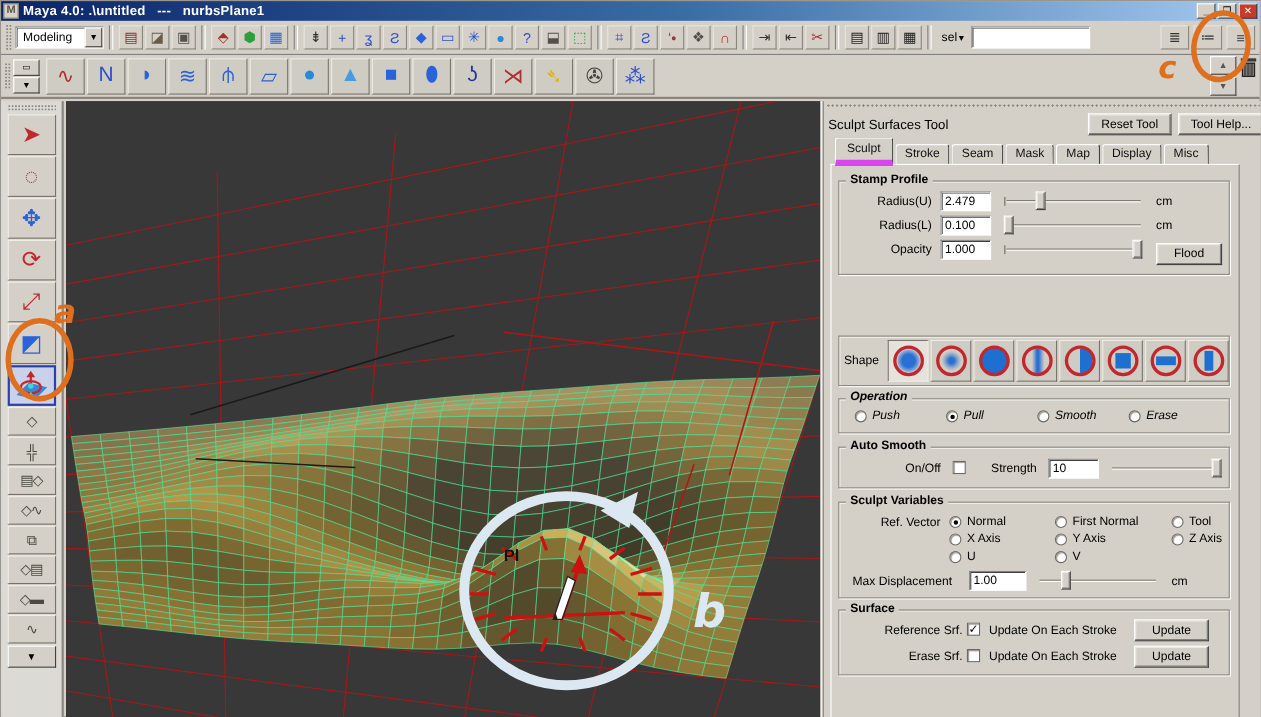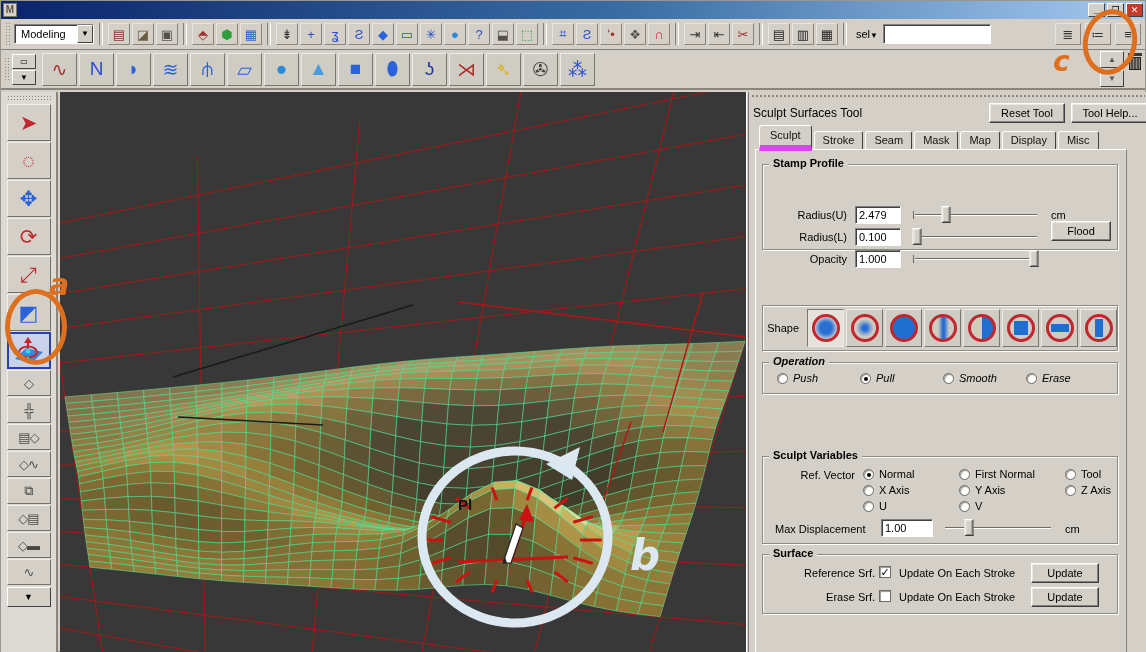--- a/index.html
+++ b/index.html
@@ -138,20 +138,21 @@
   .anno-letter { font-family:"DejaVu Sans",sans-serif; font-style:italic; font-weight:bold; color:#dd6f1e; }
   .anno-ellipse { border:5px solid #dd6f1e; border-radius:50%; }
 </style>
 </head>
 <body>
 
 <div class="window">
 
   <div class="titlebar">
     <div class="maya-logo">M</div>
+    <div class="title-text">Maya 4.0: .\untitled   ---   nurbsPlane1</div>
     <div class="winbtns">
       <div class="winbtn">_</div>
       <div class="winbtn">❐</div>
       <div class="winbtn close">✕</div>
     </div>
   </div>
 
   <div class="statusline">
     <div class="grip"></div>
     <div class="dropdown">
@@ -1169,21 +1170,21 @@
           <div class="tab"><span>Seam</span></div>
           <div class="tab"><span>Mask</span></div>
           <div class="tab"><span>Map</span></div>
           <div class="tab"><span>Display</span></div>
           <div class="tab"><span>Misc</span></div>
         </div>
       <div class="tabpage">
 
         <div class="group" style="top:14px;height:86px;">
           <div class="group-title">Stamp Profile</div>
-          <div style="position:absolute;left:0;top:8px;right:0;margin-top:32px;">
+          <div style="position:absolute;left:0;top:8px;right:0;">
             <div class="prow">
               <span class="plabel">Radius(U)</span>
               <input class="pfield" value="2.479" style="">
 
               <div class="slider">
                 <div class="tick"></div>
                 <div class="track"></div>
                 <div class="thumb" style="left: 26%;"></div>
               </div>
               <span class="unit">cm</span>
@@ -1287,20 +1288,31 @@
                 <span>Smooth</span>
               </div>
 
             <div class="radio-item" style="flex:1">
                 <span class="radio"></span>
                 <span>Erase</span>
               </div>
           </div>
         </div>
 
+        <div class="group" style="top:256px;height:38px;">
+          <div class="group-title">Auto Smooth</div>
+          <span style="position:absolute;left:60px;top:13px;">On/Off</span>
+          <span class="checkbox" style="position:absolute;left:103px;top:12px;"></span>
+          <span style="position:absolute;left:138px;top:13px;">Strength</span>
+          <input class="pfield" style="left: 190px; top: 10px; width: 46px;" value="10">
+          <div class="slider" style="left:246px;top:10px;width:100px;">
+            <div class="track"></div>
+            <div class="thumb" id="as-thumb" style="left: 97%;"></div>
+          </div>
+        </div>
 
         <div class="group" style="top:306px;height:88px;">
           <div class="group-title">Sculpt Variables</div>
           <span style="position:absolute;left:0;top:12px;width:92px;text-align:right;">Ref. Vector</span>
           <div style="position:absolute;left:100px;top:11px;right:6px;display:grid;grid-template-columns:96px 106px 1fr;row-gap:4px;">
             <div class="radio-item on">
                 <span class="radio"></span>
                 <span>Normal</span>
               </div>
 

